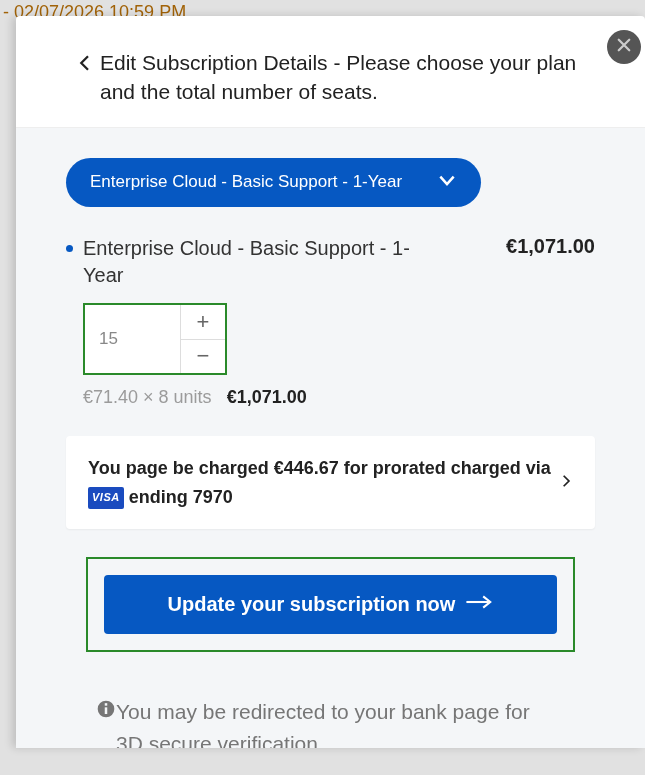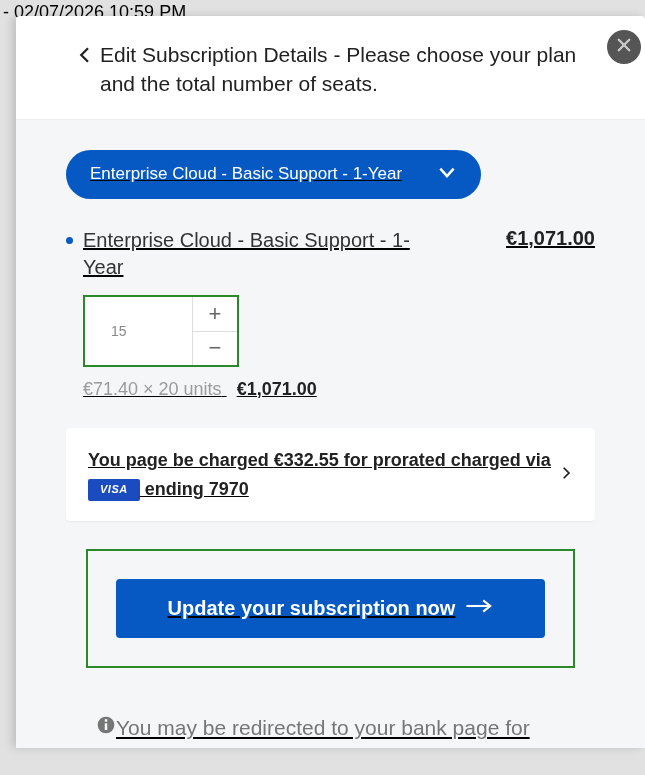--- a/index.html
+++ b/index.html
@@ -1,74 +1,73 @@
 <!DOCTYPE html>
 <html><head>
 <meta charset="utf-8">
 <style>
   * { box-sizing: border-box; margin: 0; padding: 0; }
   html, body { width: 645px; height: 775px; font-family: "Segoe UI", Arial, sans-serif; background:#e1e1e1; overflow:hidden; }
-  .bg-date { position:absolute; top:2px; left:3px; font-size:18px; color:#000000; }
+  .bg-date { position:absolute; top:2px; left:3px; font-size:18px; color:#a16207; }
   .modal {
     position:absolute; top:16px; left:16px; right:0; bottom:0;
     width:629px; height:732px;
     background:#fff; border-radius:4px;
     box-shadow: -4px 0 8px rgba(0,0,0,0.15);
     display:flex; flex-direction:column;
   }
   .close-btn {
     position:absolute; top:14px; right:4px; width:34px; height:34px;
     border-radius:50%; background:#555; display:flex; align-items:center; justify-content:center;
     cursor:pointer;
   }
   .close-btn svg { width:18px; height:18px; }
   .header {
     display:flex; align-items:flex-start; gap:6px;
-    padding:24px 60px 20px 60px;
+    padding:32px 60px 20px 60px;
     border-bottom:1px solid #eee;
   }
   .back-chevron { flex:0 0 auto; margin-top:4px; cursor:pointer; }
   .back-chevron svg { width:18px; height:22px; }
   .header h1 { font-size:21px; font-weight:400; color:#222; line-height:1.4; }
   .body {
     flex:1; background:#f4f6f8; padding:30px 50px 0 50px;
     display:flex; flex-direction:column; gap:28px;
     overflow:auto;
-    text-decoration:underline;
   }
   .plan-select {
     display:inline-flex; align-items:center; justify-content:space-between;
     background:#0658c2; color:#fff; border-radius:40px;
     padding:12px 24px; width:415px; cursor:pointer;
     font-size:17px;
   }
   .plan-select svg { width:20px; height:20px; }
   .line-item { display:flex; gap:10px; }
   .bullet { width:7px; height:7px; border-radius:50%; background:#0658c2; margin-top:10px; flex:0 0 auto; }
   .li-main { flex:1; }
   .li-row { display:flex; justify-content:space-between; align-items:flex-start; }
   .li-name { font-size:20px; color:#333; max-width:340px; line-height:1.35; }
   .li-price { font-size:20px; color:#222; font-weight:600; }
   .stepper-wrap { border:2px solid #2a8a2a; display:inline-flex; margin-top:14px; background:#fff; }
-  .stepper-input { width:95px; border:none; padding:10px 14px; font-size:14px; color:#888; outline:none;margin-left:12px; }
+  .stepper-input { width:95px; border:none; padding:10px 14px; font-size:17px; color:#888; outline:none; }
   .stepper-btns { display:flex; flex-direction:column; border-left:1px solid #ddd; }
   .step-btn { width:44px; height:34px; display:flex; align-items:center; justify-content:center; font-size:22px; color:#666; cursor:pointer; user-select:none; }
   .step-btn + .step-btn { border-top:1px solid #ddd; }
   .calc { font-size:18px; color:#9b9b9b; margin-top:12px; }
   .calc strong { color:#222; font-weight:700; margin-left:10px; }
   .charge-card {
     background:#fff; border-radius:4px; padding:18px 22px;
     display:flex; align-items:center; gap:8px;
     box-shadow:0 1px 2px rgba(0,0,0,0.05);
     cursor:pointer;
   }
   .charge-text { font-size:18px; color:#222; font-weight:600; line-height:1.6; flex:1; }
-  .visa-badge { display:inline-block; background:#1a4bbf; color:#fff; font-size:11px; font-weight:700; font-style:italic; padding:2px 12px; border-radius:2px; vertical-align:middle; letter-spacing:0.5px;}
+  .visa-badge { display:inline-block; background:#1a4bbf; color:#fff; font-size:11px; font-weight:700; font-style:italic; padding:2px 4px; border-radius:2px; vertical-align:middle; letter-spacing:0.5px;}
   .chev-right svg { width:14px; height:20px; color:#222; }
-  .update-wrap { border:2px solid #2a8a2a; display:flex; justify-content:center; padding:28px; margin:0 20px; }
+  .update-wrap { border:2px solid #2a8a2a; display:flex; justify-content:center; padding:16px; margin:0 20px; }
   .update-btn {
     background:#0658c2; color:#fff; font-size:20px; font-weight:700;
     border:none; border-radius:4px; padding:18px 24px; width:100%;
     display:flex; align-items:center; justify-content:center; gap:10px;
     cursor:pointer;
   }
   .update-btn svg { width:28px; height:18px; }
   .footer {
     display:flex; align-items:flex-start; 
     padding:16px 50px 20px 30px; background:#f4f6f8;
@@ -126,29 +125,29 @@
           <div class="stepper-btns">
             <div class="step-btn">
               <span>+</span>
             </div>
             <div class="step-btn">
               <span>−</span>
             </div>
           </div>
         </div>
         <div class="calc">
-          <span>€71.40 × 20 units</span>
+          <span>€71.40 × 8 units</span>
           <strong>€1,071.00</strong>
         </div>
       </div>
     </div>
 
     <div class="charge-card">
       <div class="charge-text">
-        <span>You page be charged </span><span>€332.55</span><span> for prorated charged via </span><span class="visa-badge">VISA</span><span> ending 7970</span>
+        <span>You page be charged </span><span>€446.67</span><span> for prorated charged via </span><span class="visa-badge">VISA</span><span> ending 7970</span>
       </div>
       <div class="chev-right">
         <svg viewBox="0 0 24 24">
             <path d="M8 3 L17 12 L8 21" stroke="#222" stroke-width="3" fill="none"></path>
           </svg>
       </div>
     </div>
 
     <div class="update-wrap">
       <button class="update-btn">

